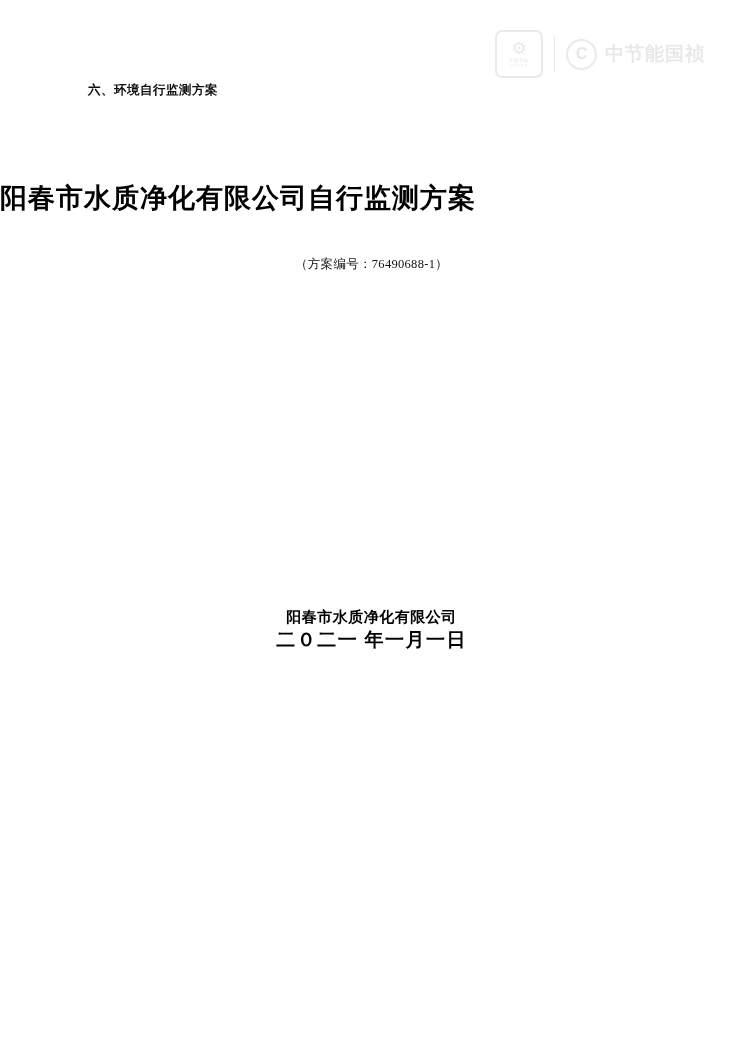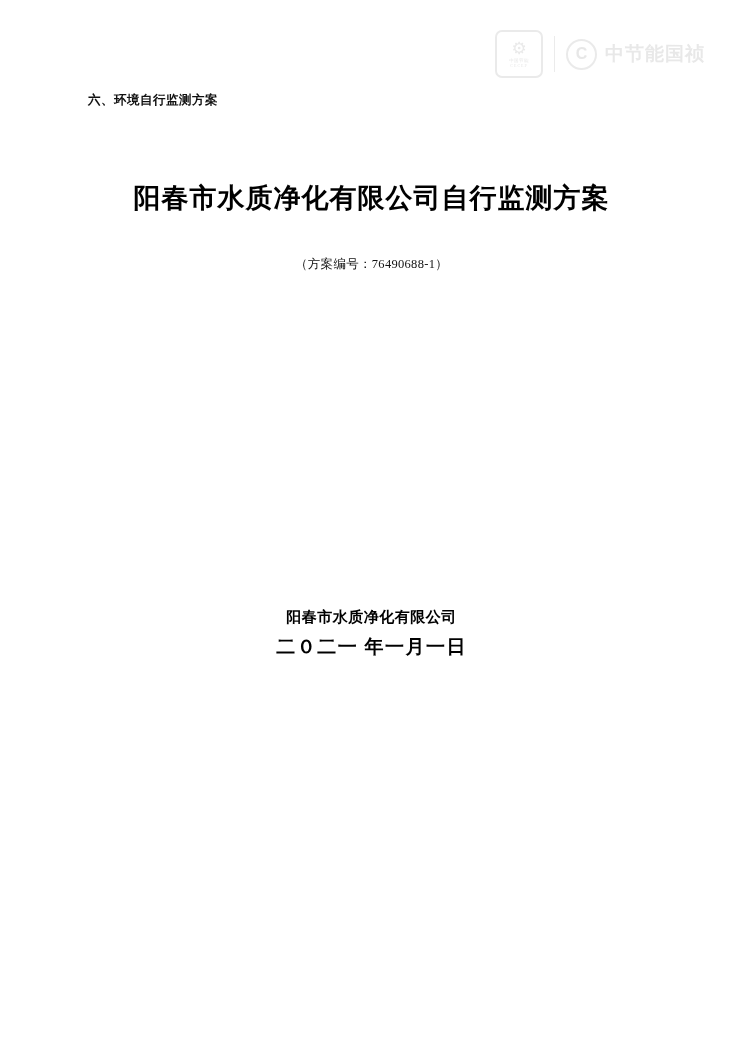--- a/index.html
+++ b/index.html
@@ -83,33 +83,33 @@
     font-size: 19px;
     color: #d6d6d6;
     letter-spacing: 1px;
     font-family: "Liberation Sans", sans-serif;
     font-weight: bold;
   }
 
   
   .section-label {
     position: absolute;
-    top: 92px;
+    top: 82px;
     left: 88px;
     font-size: 12.5px;
     font-weight: bold;
     color: #111;
     letter-spacing: 0.5px;
   }
   .doc-title {
     position: absolute;
     top: 180px;
     left: 0;
     width: 100%;
-    text-align: center;
+    text-align: left;
     font-size: 27px;
     font-weight: bold;
     color: #000;
     letter-spacing: 1px;
   }
   .doc-code {
     position: absolute;
     top: 256px;
     left: 0;
     width: 100%;
@@ -130,21 +130,20 @@
     font-size: 15px;
     font-weight: bold;
     color: #000;
     letter-spacing: 0.5px;
   }
   .sig-date {
     font-size: 19px;
     font-weight: bold;
     color: #000;
     letter-spacing: 1.5px;
-    margin-top: 7px;
   }
 </style>
 </head>
 <body>
 
 <div class="page">
 
   <div class="logo">
     <div class="logo-mark">
       <span class="gear">⚙</span>

